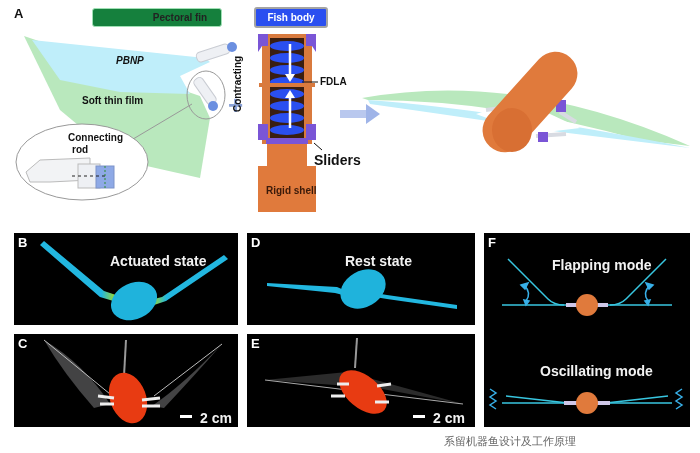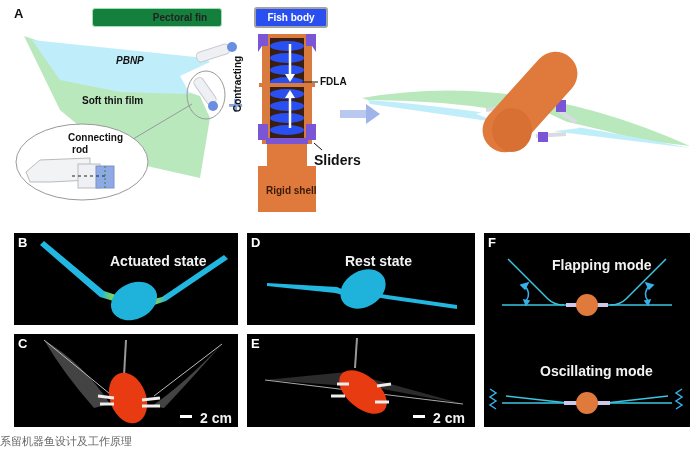--- a/index.html
+++ b/index.html
@@ -5,21 +5,21 @@
   html, body { margin:0; padding:0; background:#ffffff; }
   body { width:700px; height:453px; position:relative; overflow:hidden; font-family:"Liberation Sans", sans-serif; }
   .abs { position:absolute; }
   .lbl { font-weight:bold; color:#111; font-family:"Liberation Sans", sans-serif; }
   .panel-letter { font-weight:bold; font-size:13px; color:#111; }
   .panel-letter.w { color:#fff; }
   .black { background:#000; }
   .wtxt { color:#f2f2f2; font-weight:bold; font-size:14px; }
   .tagbox { border-radius:3px; font-weight:bold; font-size:10px; text-align:center; }
   svg { position:absolute; left:0; top:0; }
-  .caption { position:absolute; left:0; width:576px; top:434px; text-align:left; font-size:11px; color:#666; font-family:"DejaVu Sans", sans-serif; }
+  .caption { position:absolute; left:0; width:576px; top:434px; text-align:right; font-size:11px; color:#666; font-family:"DejaVu Sans", sans-serif; }
 </style>
 </head>
 <body>
 
 <div class="abs" style="left:0;top:0;width:700px;height:222px;">
   <svg width="700" height="222">
 
     <polygon points="24,36 200,96 210,118 200,178 120,160 60,110" fill="#b9e8bd"></polygon>
 
     <polygon points="32,40 205,58 210,62 180,76 190,94 120,92 60,80" fill="#bfeefa"></polygon>

